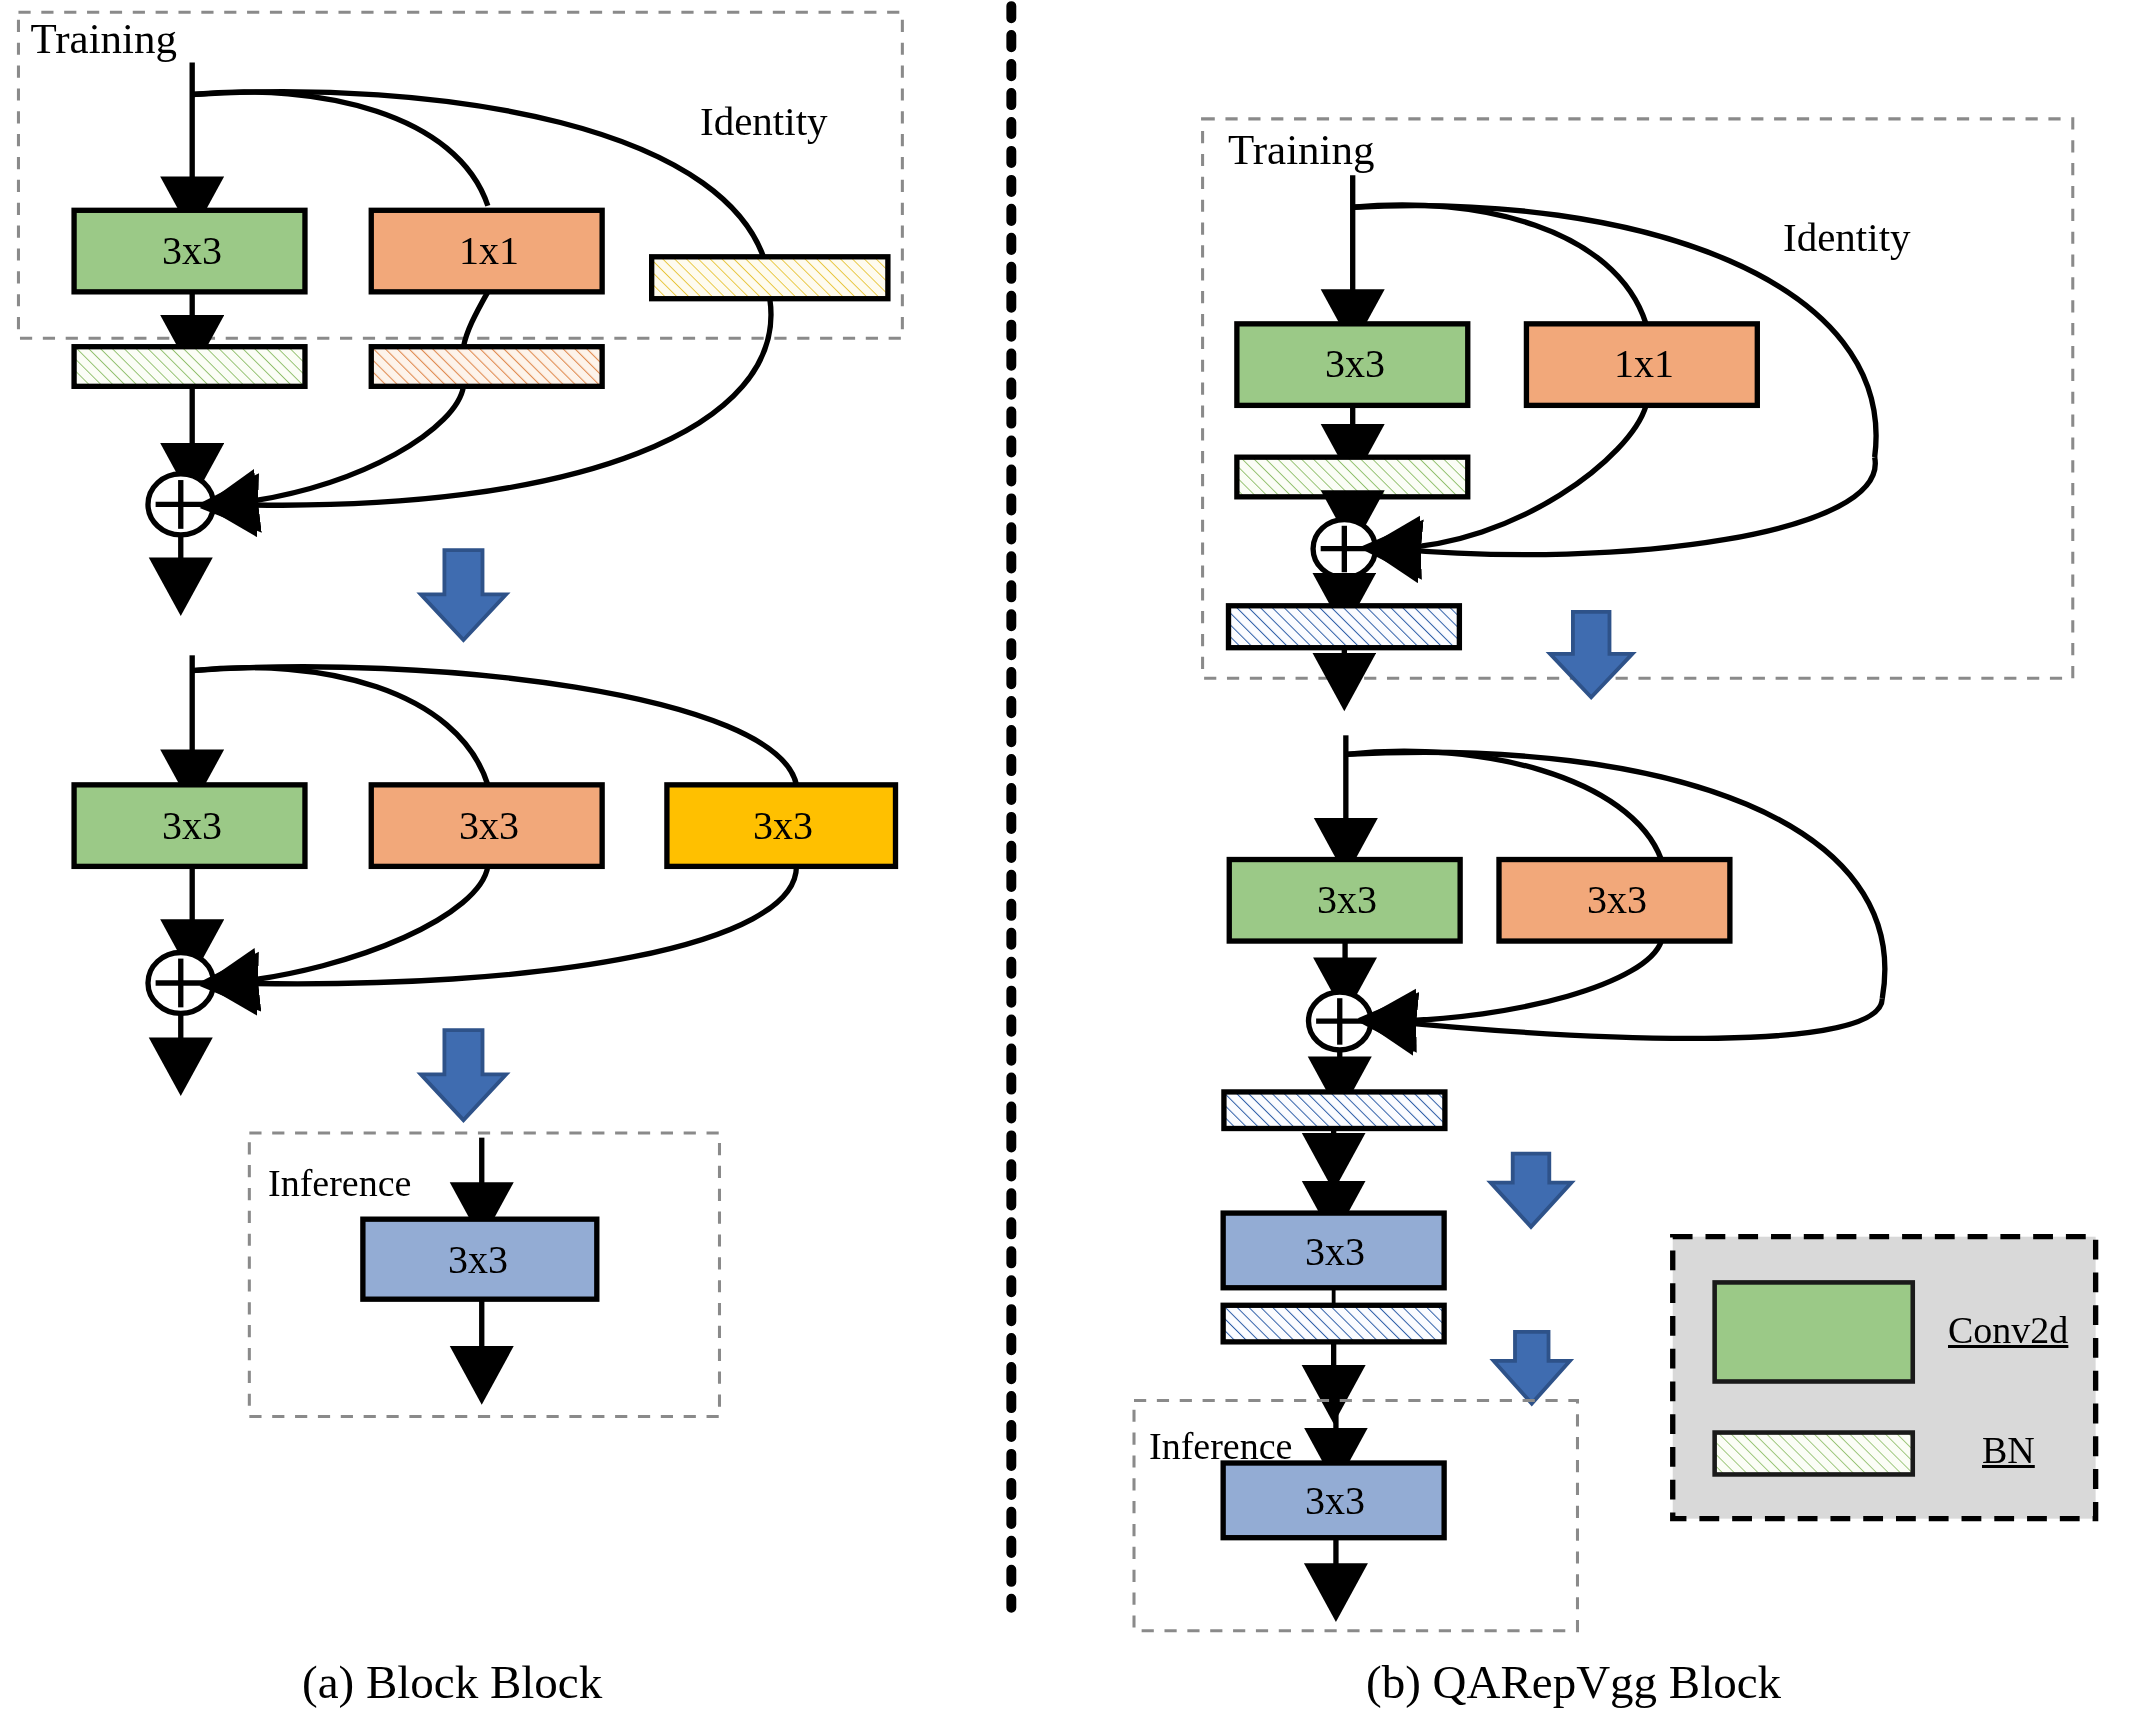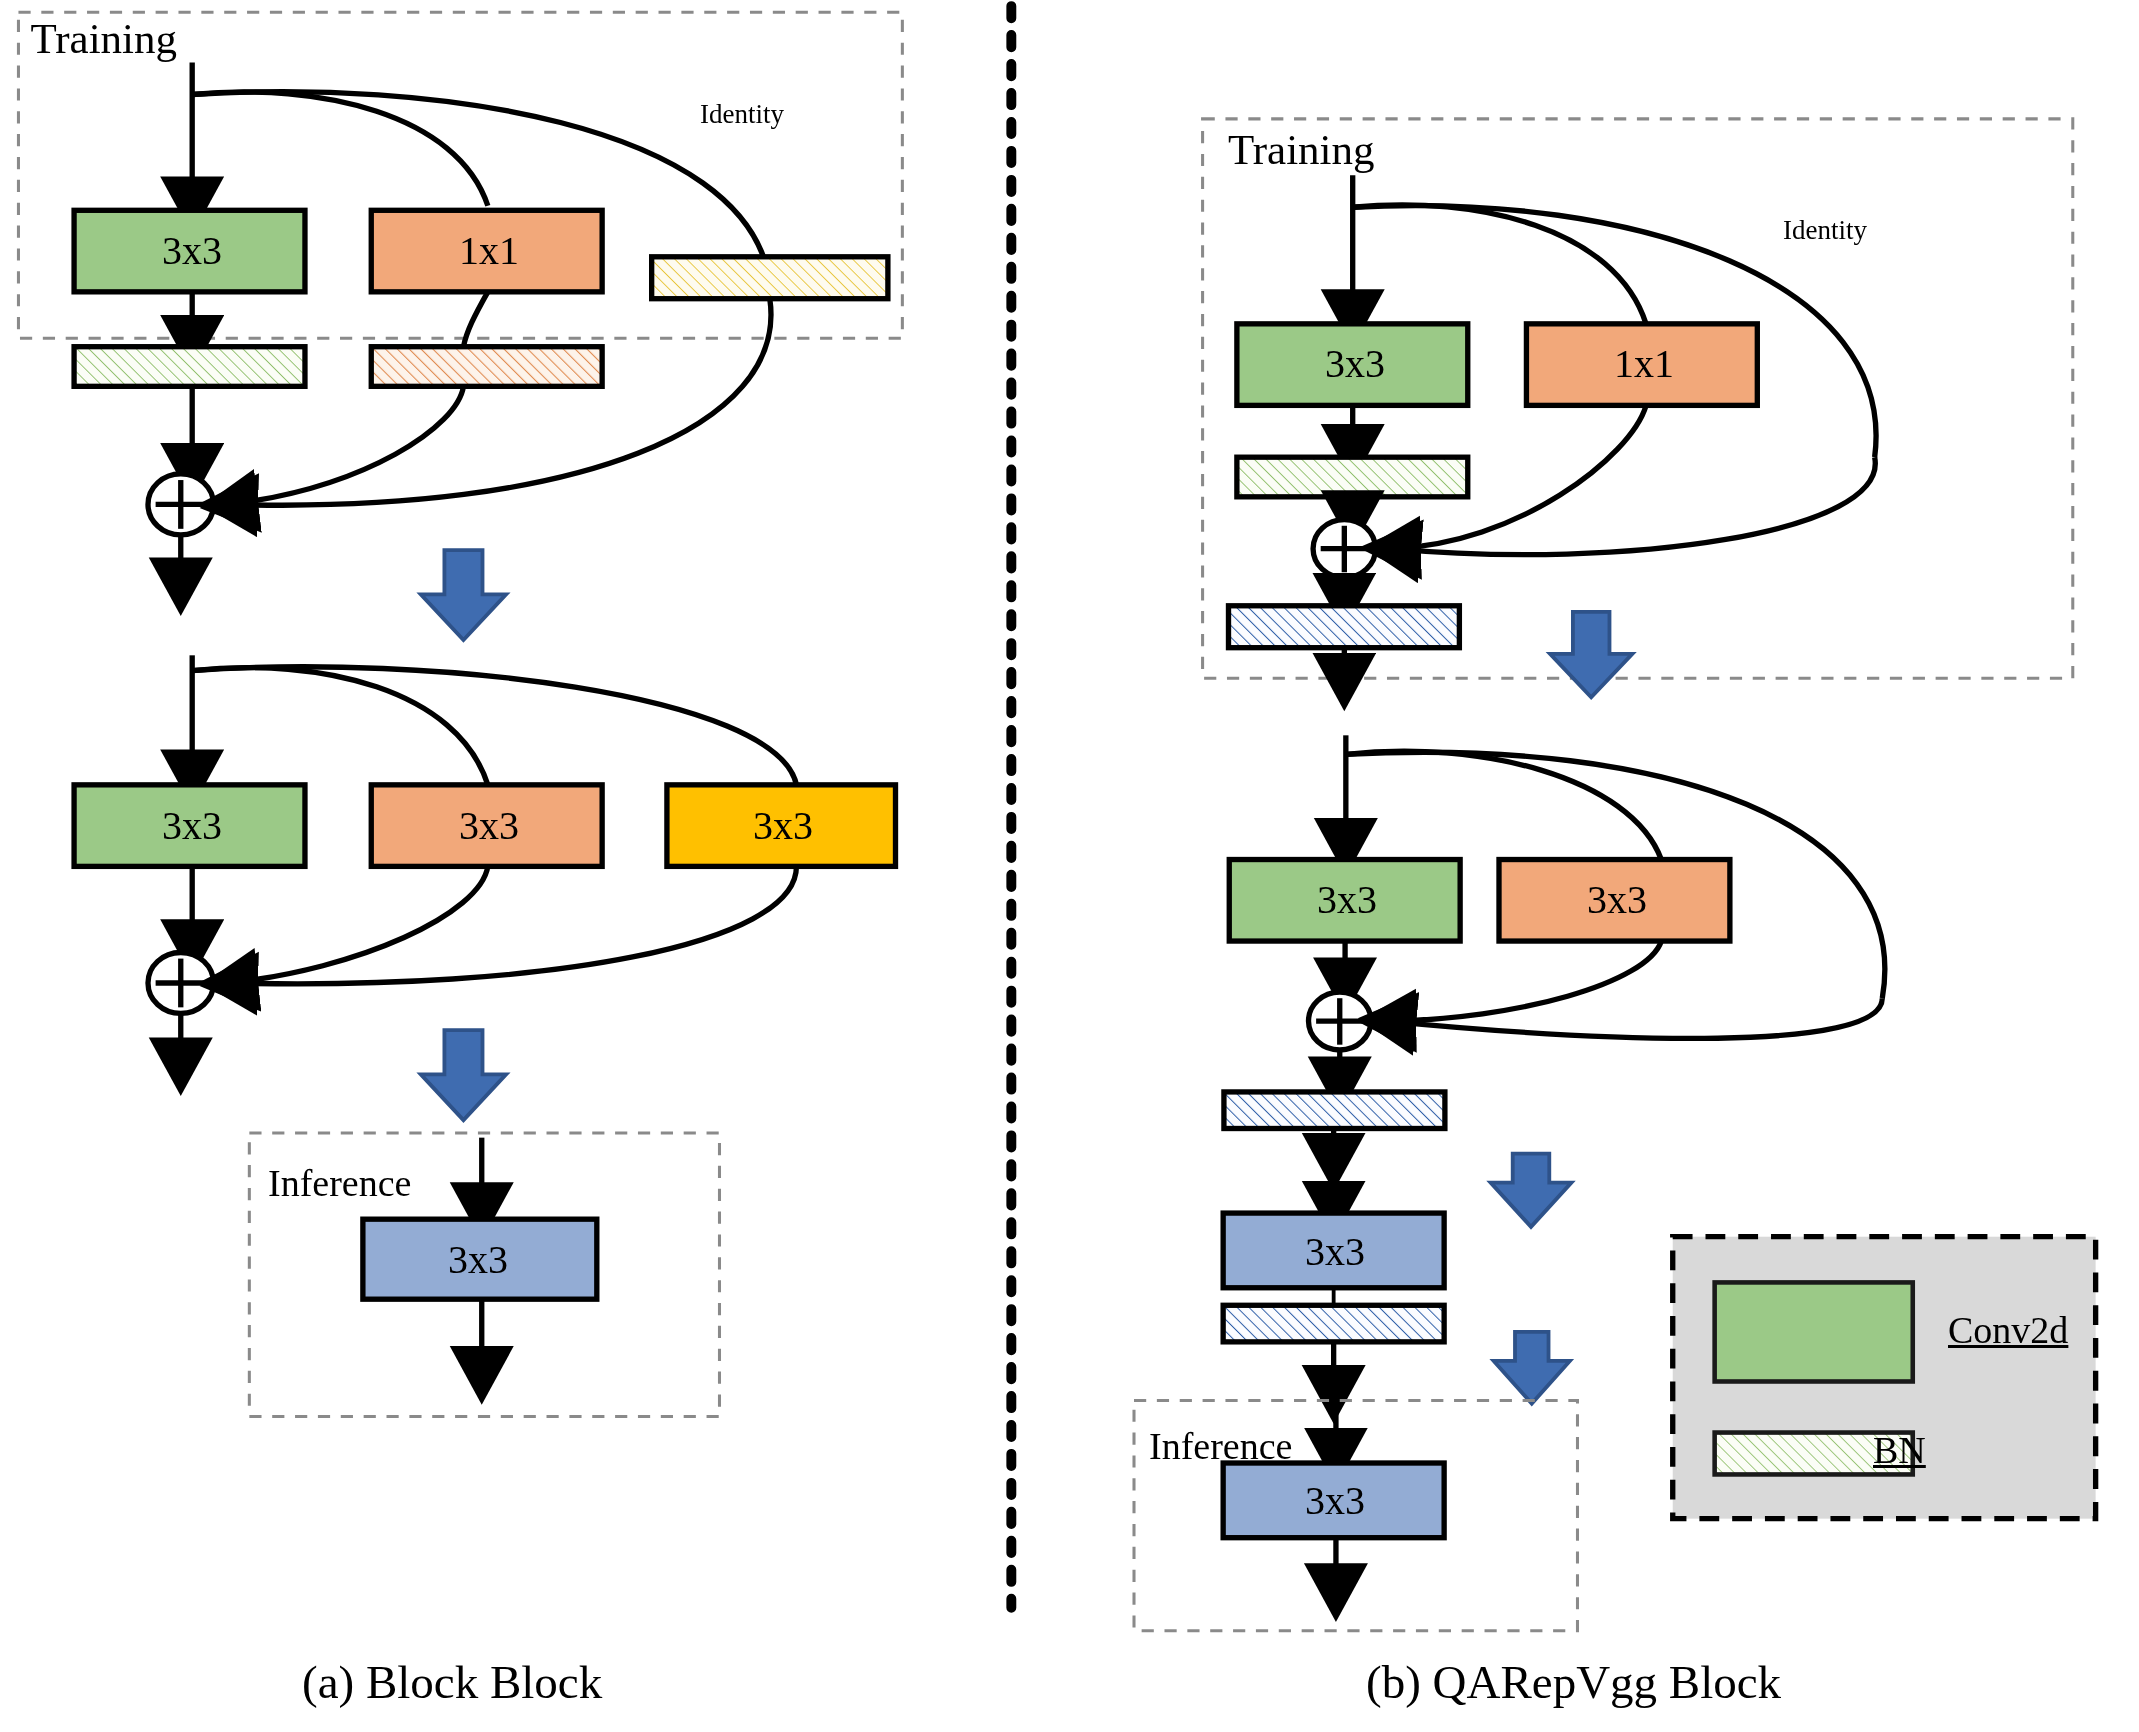--- a/index.html
+++ b/index.html
@@ -3,21 +3,21 @@
 <meta charset="utf-8">
 <style>
   html,body{margin:0;padding:0;background:#ffffff;}
   body{width:2140px;height:1732px;position:relative;overflow:hidden;
        font-family:"Liberation Serif","DejaVu Serif",serif;color:#000;}
   #stage{position:absolute;left:0;top:0;width:2140px;height:1456px;padding-left:12px;}
   svg#canvas{position:absolute;left:0;top:0;width:2140px;height:1732px;}
   .lbl{position:absolute;white-space:nowrap;line-height:1;}
   .caption{font-size:47px;}
   .training-lbl{font-size:43px;}
-  .identity-lbl{font-size:27px;}
+  .identity-lbl{font-size:41px;}
   .inference-lbl{font-size:38px;}
   .legend-lbl{font-size:38px;text-decoration:underline;}
   .boxtxt{font-size:40px;}
 </style>
 </head>
 <body>
 
 <div id="stage">
 
 <svg id="canvas" viewBox="0 0 2808 2273" xmlns="http://www.w3.org/2000/svg">
@@ -212,16 +212,16 @@
 <div class="lbl boxtxt" style="left:1587px;top:880px;">3x3</div>
 
 <div class="lbl boxtxt" style="left:1305px;top:1232px;">3x3</div>
 
 <div class="lbl inference-lbl" style="left:1149px;top:1427px;">Inference</div>
 <div class="lbl boxtxt" style="left:1305px;top:1481px;">3x3</div>
 
 <div class="lbl caption" style="left:1366px;top:1659px;">(b) QARepVgg Block</div>
 
 <div class="lbl legend-lbl" style="left:1948px;top:1311px;">Conv2d</div>
-<div class="lbl legend-lbl" style="left:1873px;top:1431px;">BN</div>
+<div class="lbl legend-lbl" style="left:1982px;top:1431px;">BN</div>
 
 </div>
 
 
 </body></html>

